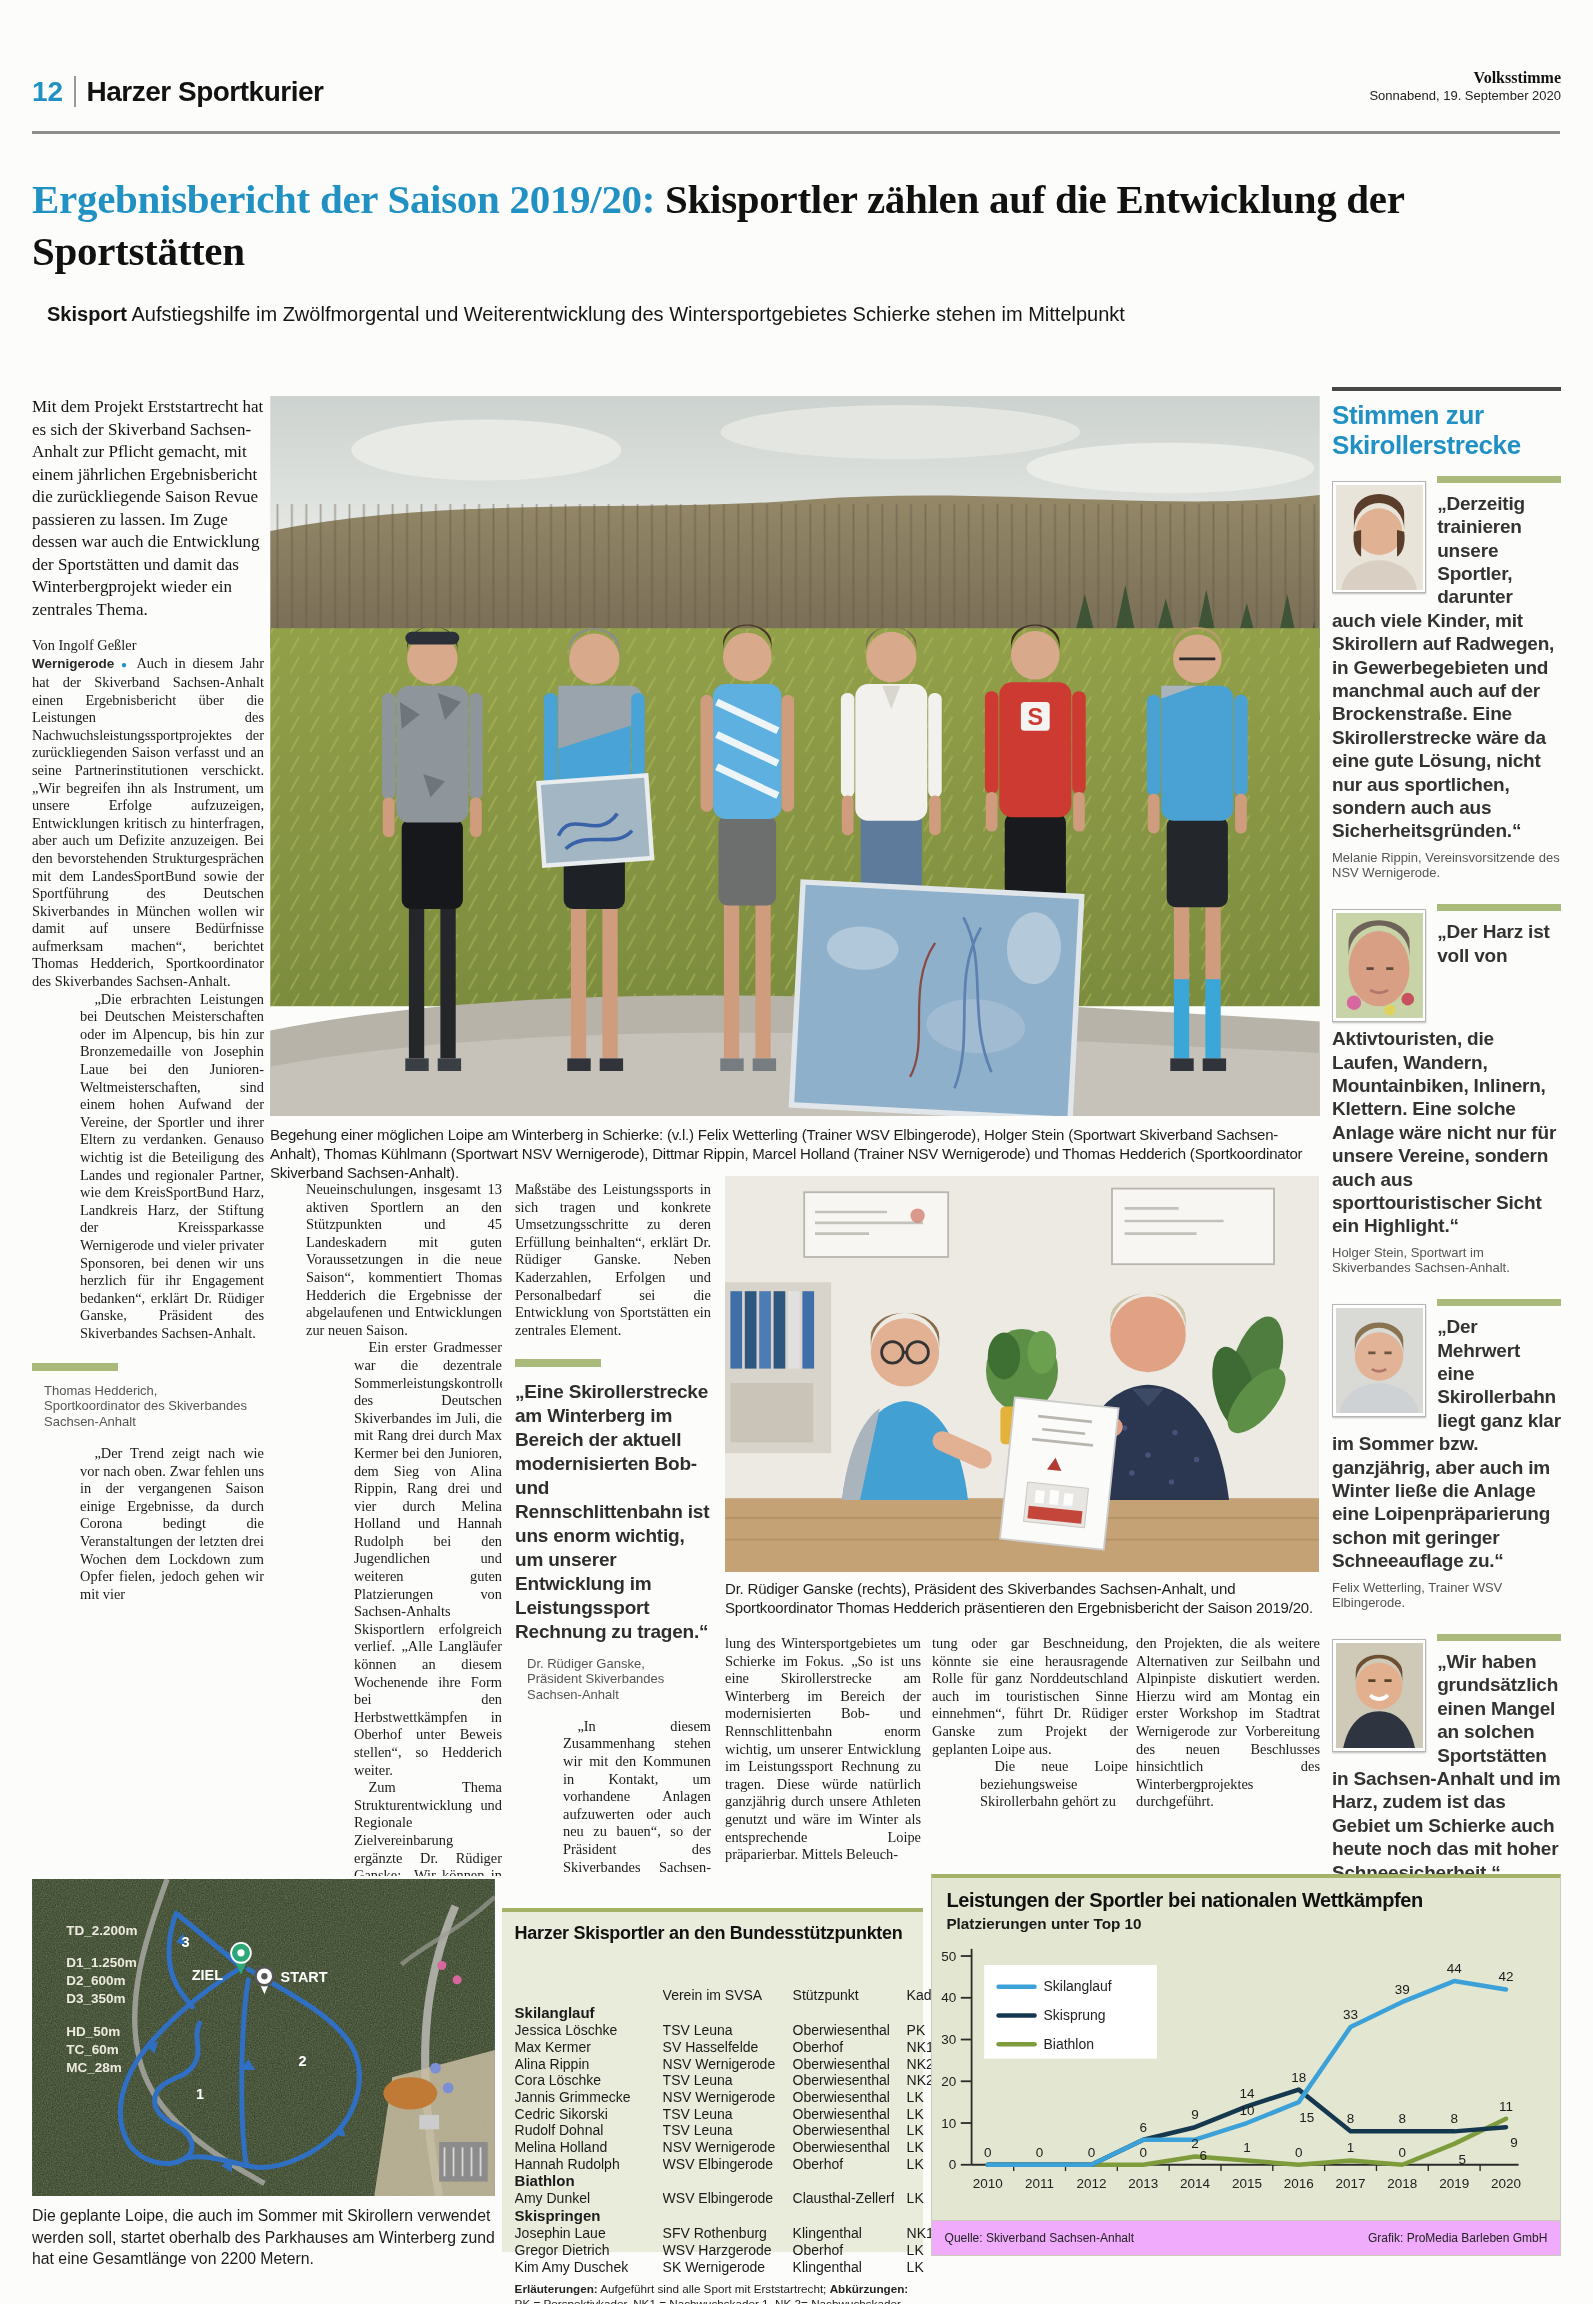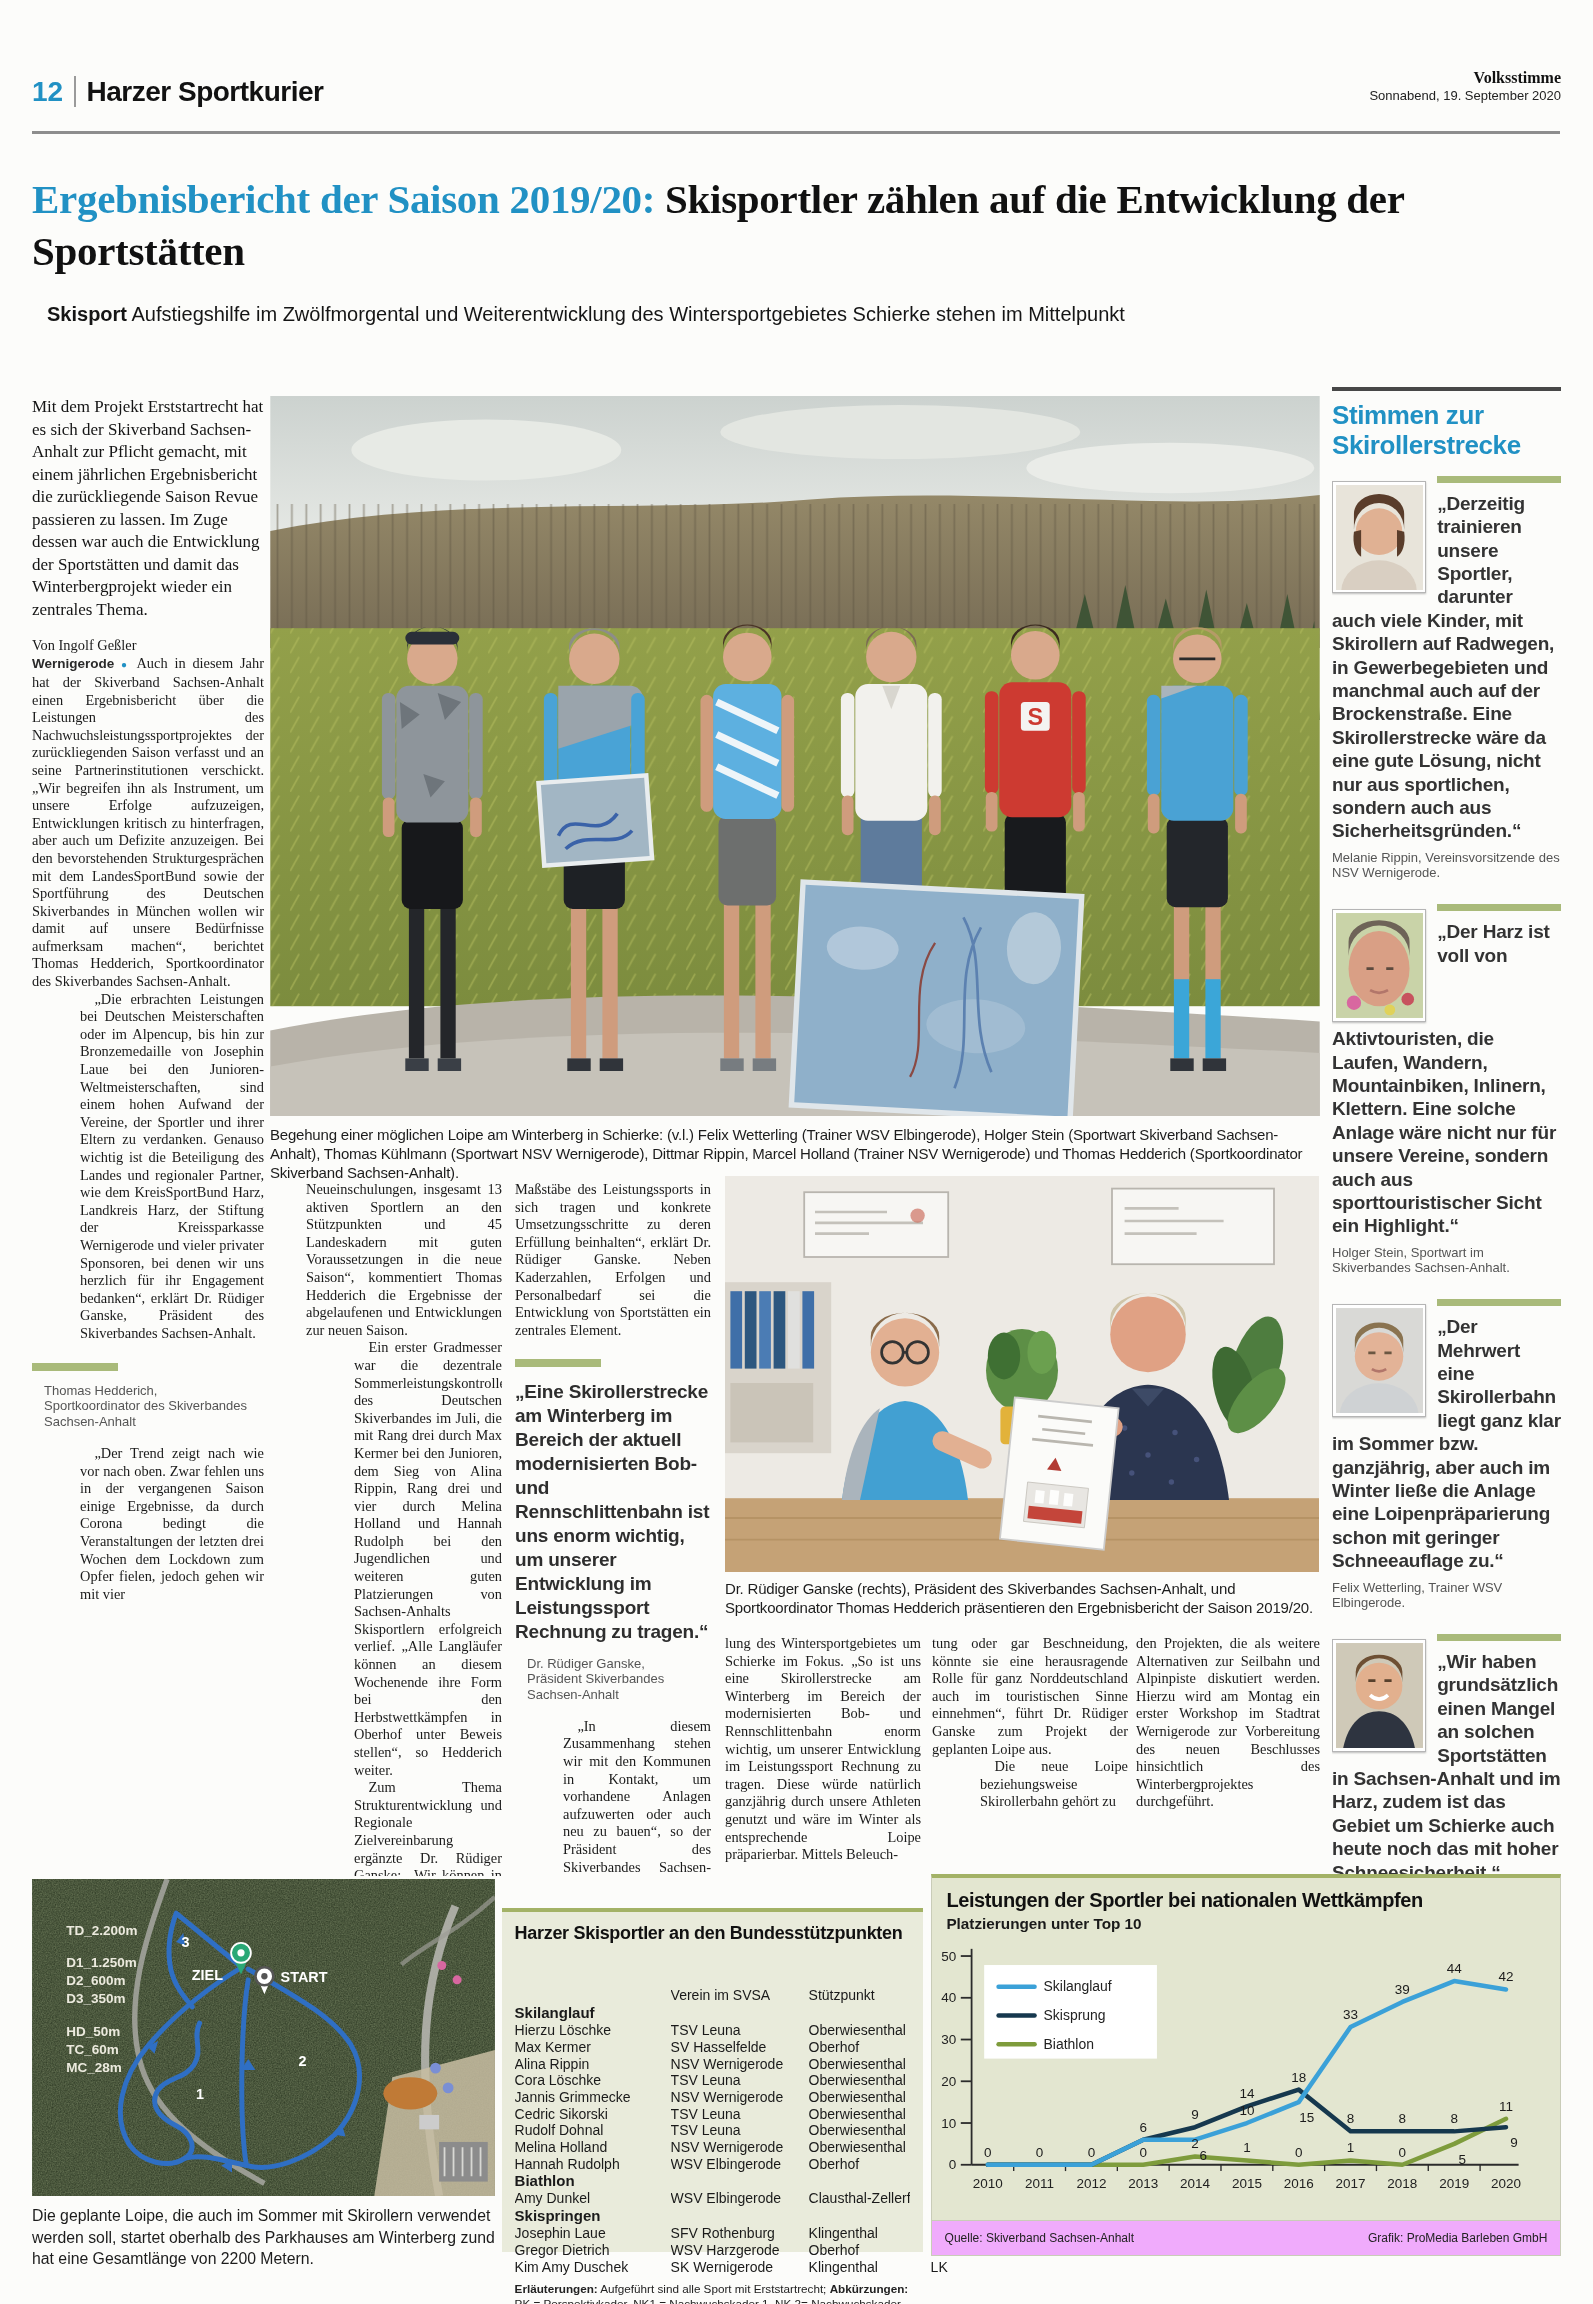--- a/index.html
+++ b/index.html
@@ -52,21 +52,21 @@
   .sbq-text{font:700 19px/23.4px "Liberation Sans",sans-serif;color:#333;margin:0 0 7.2px 0;letter-spacing:-0.2px;}
   .sbq-attr{font:400 13px/15.3px "Liberation Sans",sans-serif;color:#555;margin:0;}
 
   
   .mapbox{left:32px;top:1879px;width:463px;}
   .map-caption{margin-top:9px;font:400 15.8px/21.6px "Liberation Sans",sans-serif;color:#1c1c1c;}
 
   .tablebox{left:502px;top:1908px;width:421px;height:344px;background:#e9ebdb;border-top:4.5px solid #a3b266;
             padding:9px 12.6px;box-sizing:border-box;}
   .tb-title{font:700 18px/21.6px "Liberation Sans",sans-serif;color:#111;letter-spacing:-0.3px;margin:1.8px 0 3.6px 0;}
-  .tb-grid{display:grid;grid-template-columns:135px 117px 101px 43px;column-gap:21px;margin-top:43px;}
+  .tb-grid{display:grid;grid-template-columns:135px 117px 101px 43px;column-gap:13px;margin-top:43px;}
   .tb-h{font:700 15px/20px "Liberation Sans",sans-serif;}
   .tb-sec{font:700 15px/18px "Liberation Sans",sans-serif;grid-column:1/5;}
   .tb-c{font:400 14px/16.7px "Liberation Sans",sans-serif;white-space:nowrap;overflow:hidden;}
   .tb-foot{margin-top:7.2px;font:400 11.7px/14.4px "Liberation Sans",sans-serif;color:#222;}
   .tb-foot b{font-weight:700;}
 
   .chartbox{left:931px;top:1874px;width:630px;height:382px;background:#e3e6d0;border:0.9px solid #c9ccb8;
             border-top:4.5px solid #a3b266;box-sizing:border-box;}
   .ch-title{font:700 20px/23.4px "Liberation Sans",sans-serif;color:#111;letter-spacing:-0.4px;margin:10.8px 14.4px 0 14.4px;}
   .ch-sub{font:700 15.3px/20px "Liberation Sans",sans-serif;color:#1a1a1a;margin:1.8px 14.4px 3.6px 14.4px;}
@@ -510,21 +510,21 @@
   </div>
 
   <div class="abs tablebox">
     <div class="tb-title">Harzer Skisportler an den Bundesstützpunkten</div>
     <div class="tb-grid" id="tb-grid">
         <div class="tb-c tb-h"></div>
         <div class="tb-c tb-h">Verein im SVSA</div>
         <div class="tb-c tb-h">Stützpunkt</div>
         <div class="tb-c tb-h">Kader</div>
         <div class="tb-sec">Skilanglauf</div>
-        <div class="tb-c">Hierzu Löschke</div>
+        <div class="tb-c">Jessica Löschke</div>
         <div class="tb-c">TSV Leuna</div>
         <div class="tb-c">Oberwiesenthal</div>
         <div class="tb-c">PK</div>
         <div class="tb-c">Max Kermer</div>
         <div class="tb-c">SV Hasselfelde</div>
         <div class="tb-c">Oberhof</div>
         <div class="tb-c">NK1</div>
         <div class="tb-c">Alina Rippin</div>
         <div class="tb-c">NSV Wernigerode</div>
         <div class="tb-c">Oberwiesenthal</div>

